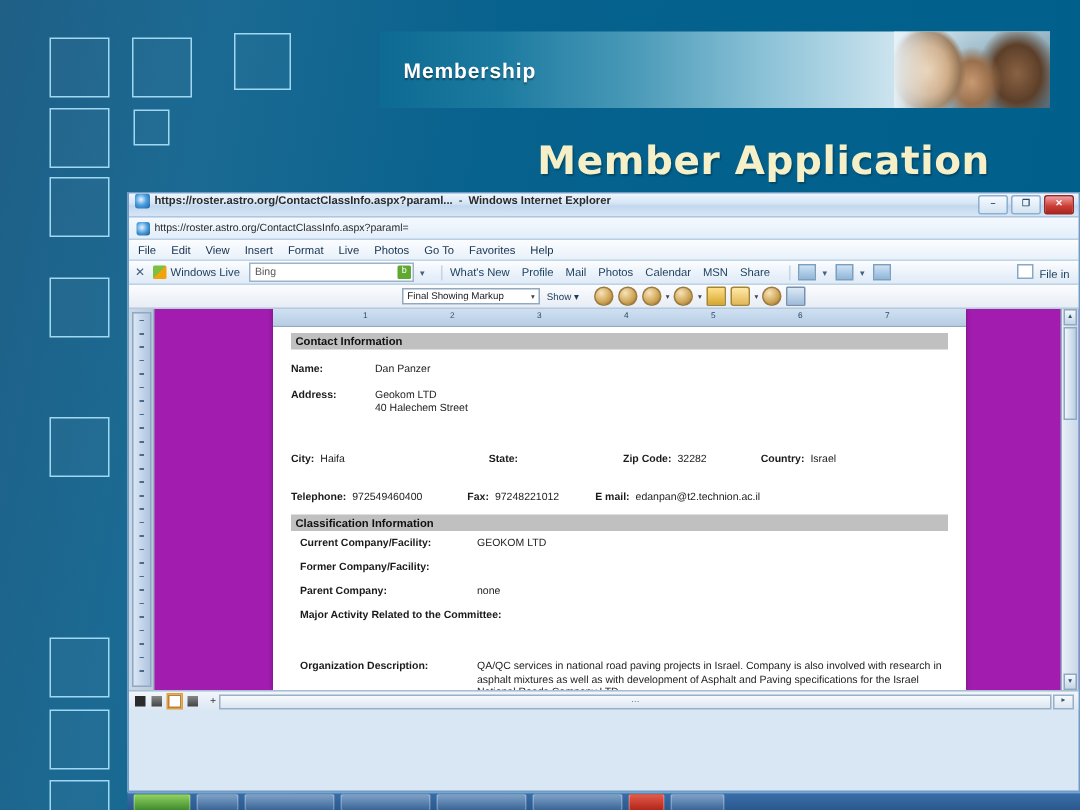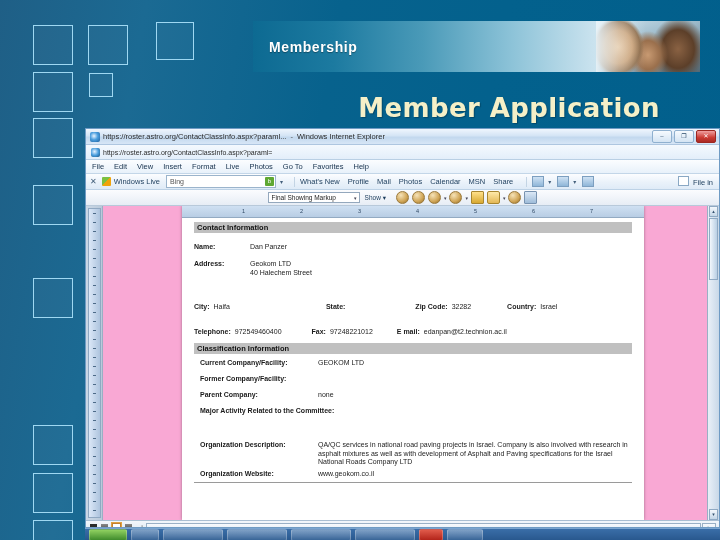--- a/index.html
+++ b/index.html
@@ -85,21 +85,21 @@
     font-size: 8px;
     color: #1b1b1b;
     overflow: hidden;
   }
 
   .ie-titlebar {
     position: relative;
     height: 15px;
     background: linear-gradient(180deg, #eff6fd 0%, #d4e4f5 45%, #c2d8ee 55%, #d7e6f6 100%);
     border-bottom: 1px solid #aec6e0;
-    display: flex; align-items: center;
+    display: flex;  font-weight: bold;
   }
   .ie-favicon {
     width: 10px; height: 10px; margin: 0 3px 0 4px;
     border-radius: 2px;
     background: radial-gradient(circle at 40% 40%, #eaf4ff 0%, #4a9ede 45%, #1c5f9e 100%);
     flex: none;
   }
   .ie-title-text { color: #2a2a2a; font-size: 7.5px; white-space: nowrap; }
   .ie-title-sep  { color: #555; font-size: 7.5px; margin: 0 4px; }
   .ie-winbtns { position: absolute; right: 3px; top: 1px; display: flex; gap: 2px; }
@@ -205,22 +205,22 @@
   .wt-ic.win {
     border-radius: 1px;
     background: linear-gradient(180deg,#dbe8f6 0%, #9fbcd9 100%);
     border: 1px solid #7792b0;
   }
   .wt-caret { font-size: 5px; color: #445; }
 
   
   .doc-area {
     position: relative;
-    height: 314px;
-    background: #f9a8d4;
+    height: 254px;
+    background: #a21caf;
     overflow: hidden;
     padding-left: 40px;
   }
   .doc-left-gutter {
     position: absolute; left: 0; top: 0; width: 16px; bottom: 0;
     background: linear-gradient(90deg,#cbd8e6 0%, #b9c9da 100%);
     border-right: 1px solid #9aafc4;
   }
   .doc-vscroll-left {
     position: absolute; left: 2px; top: 2px; width: 11px; bottom: 2px;

